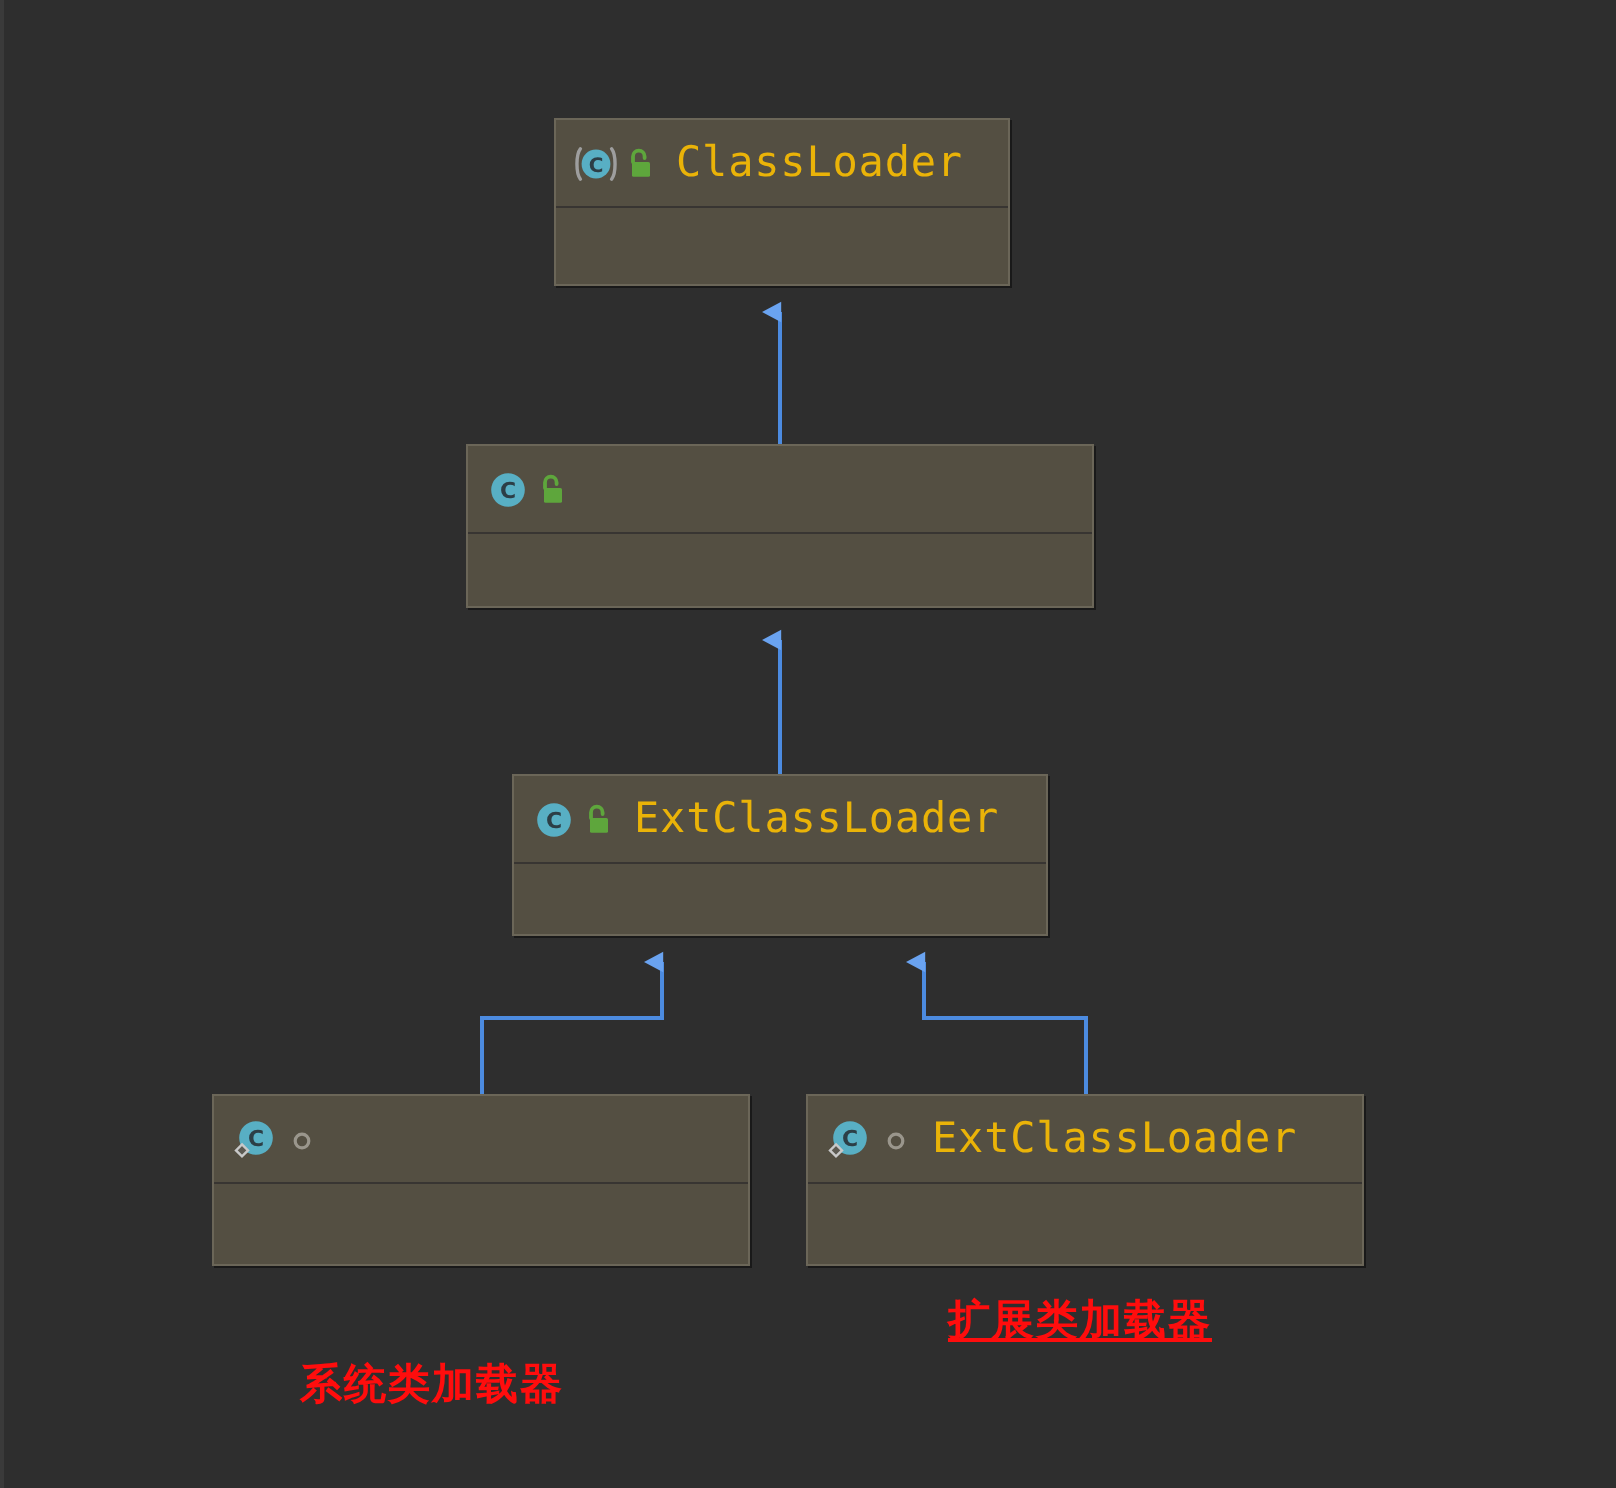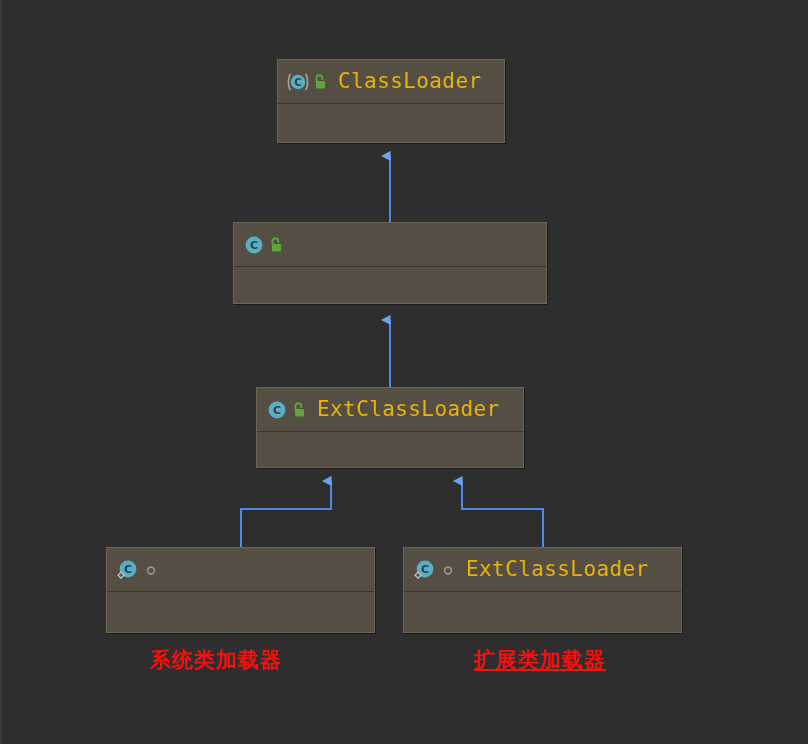--- a/index.html
+++ b/index.html
@@ -200,17 +200,17 @@
       <span class="icon icon-vis">
         <svg viewBox="0 0 16 16" width="16" height="16">
           <circle cx="8" cy="8.5" r="3.4" fill="none" stroke="#9A968C" stroke-width="1.6"></circle>
         </svg>
       </span>
       <span class="node-title">ExtClassLoader</span>
     </div>
     <div class="node-body"></div>
   </div>
 
-  <div class="annotation" style="left:148px; top:646px;">系统类加载器</div>
+  <div class="annotation" style="left:148px; top:678px;">系统类加载器</div>
 
   <div class="annotation" style="left:472px; top:646px;text-decoration:underline;">扩展类加载器</div>
 
 </div>
 
 </body></html>

